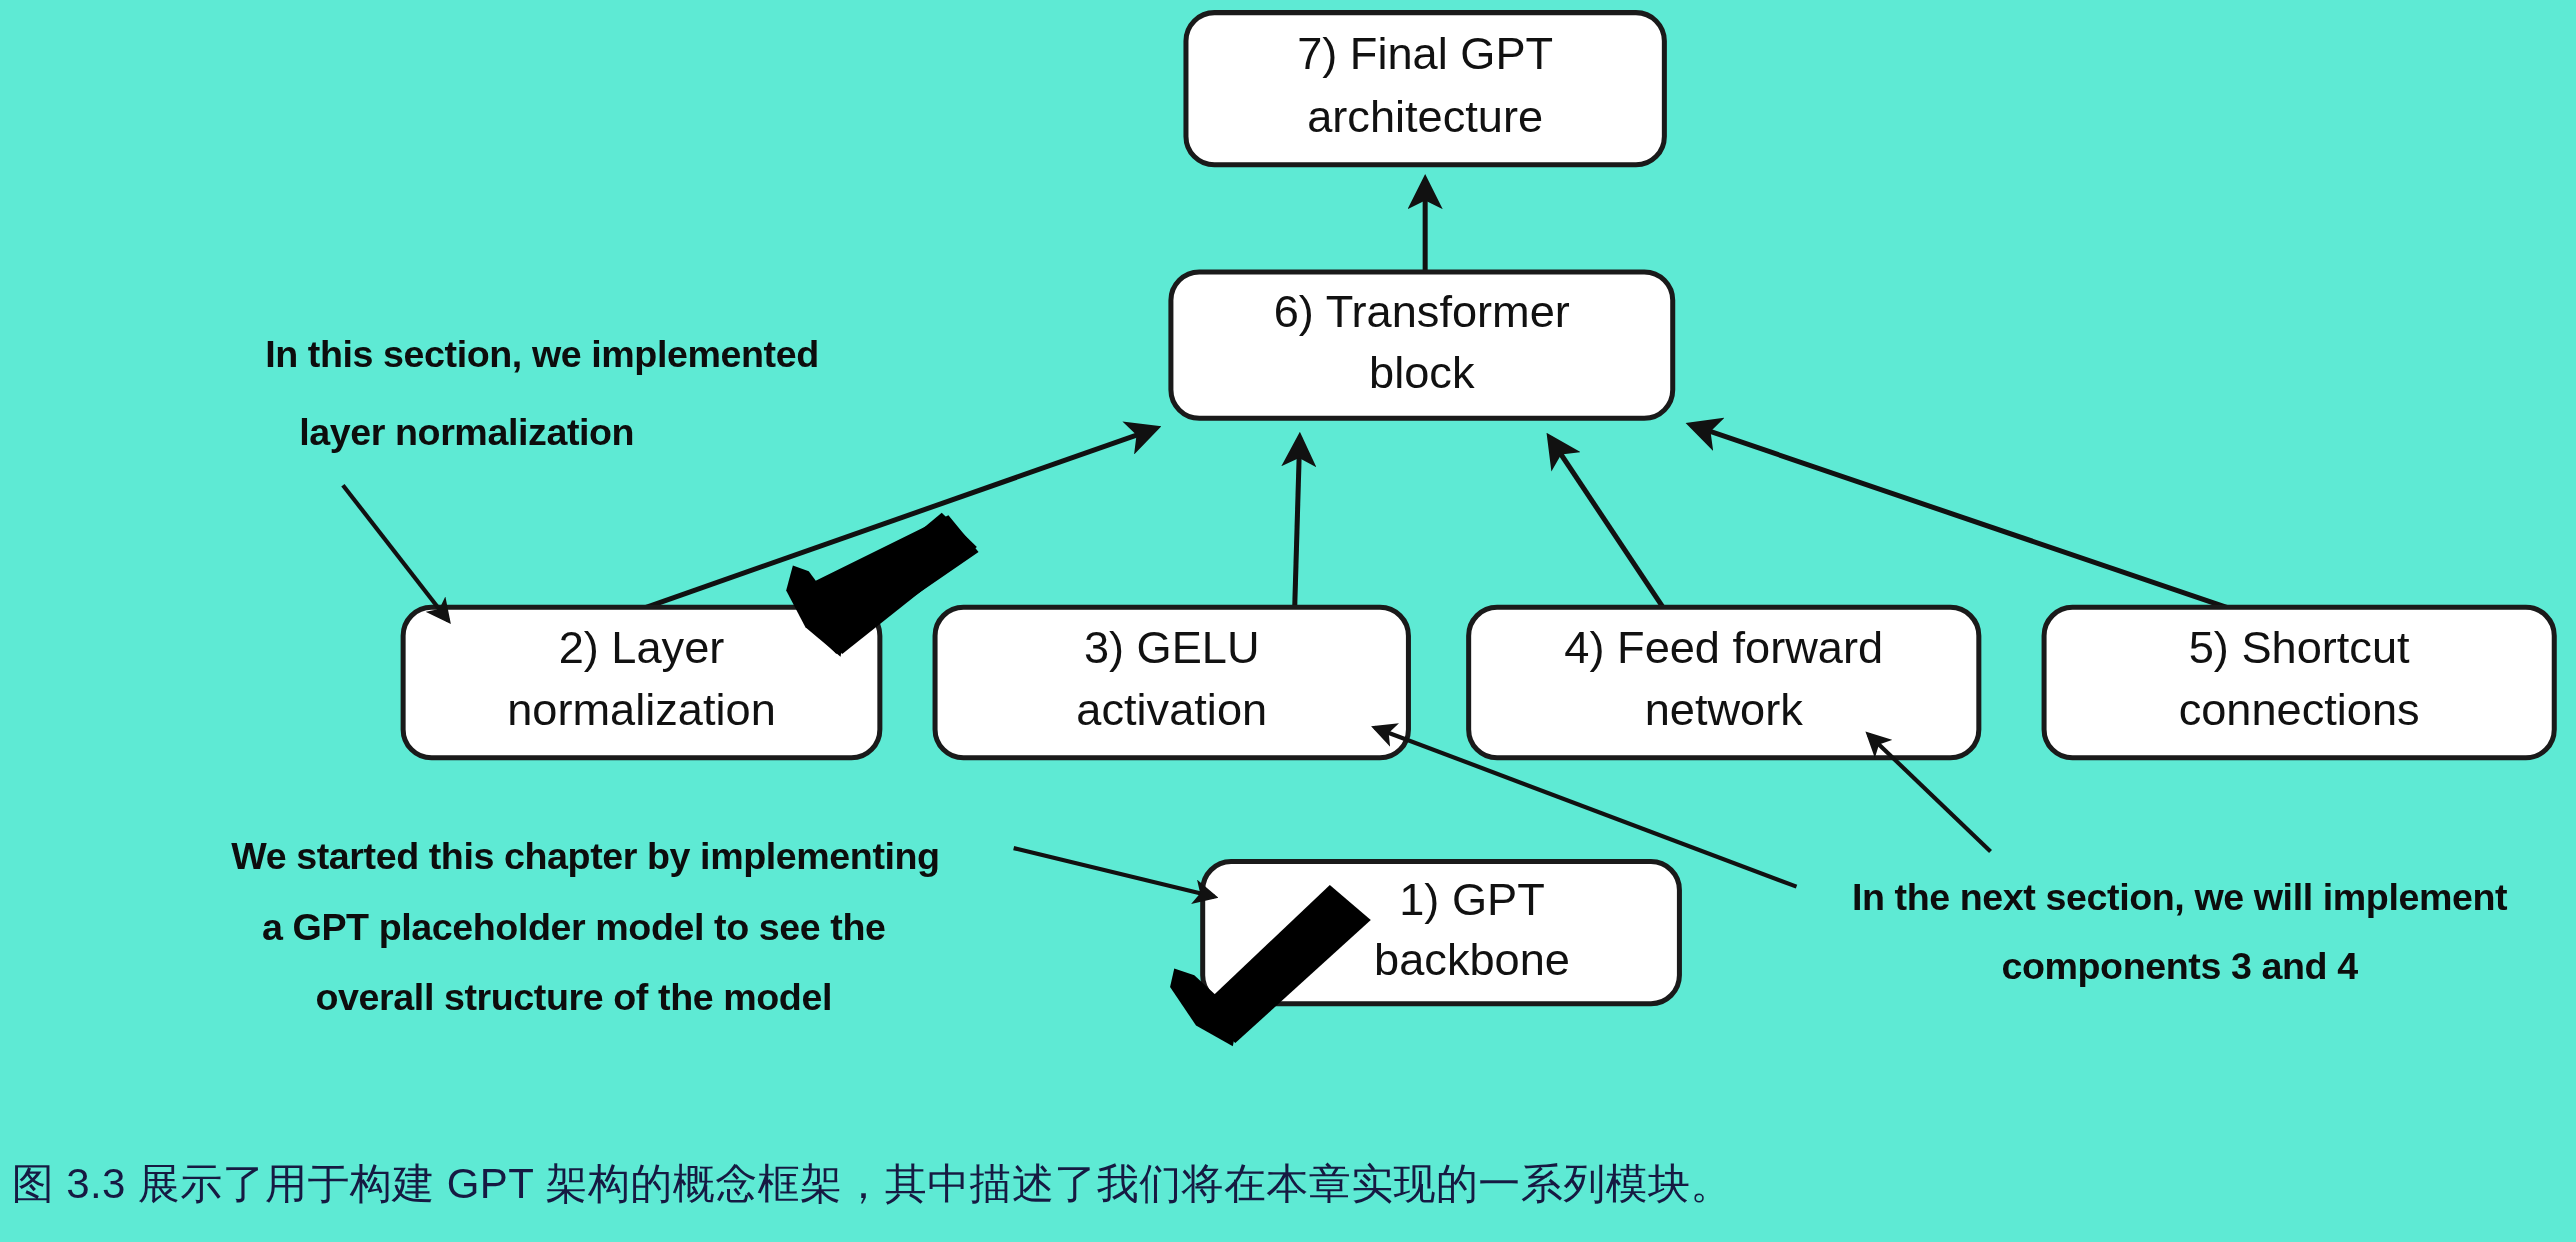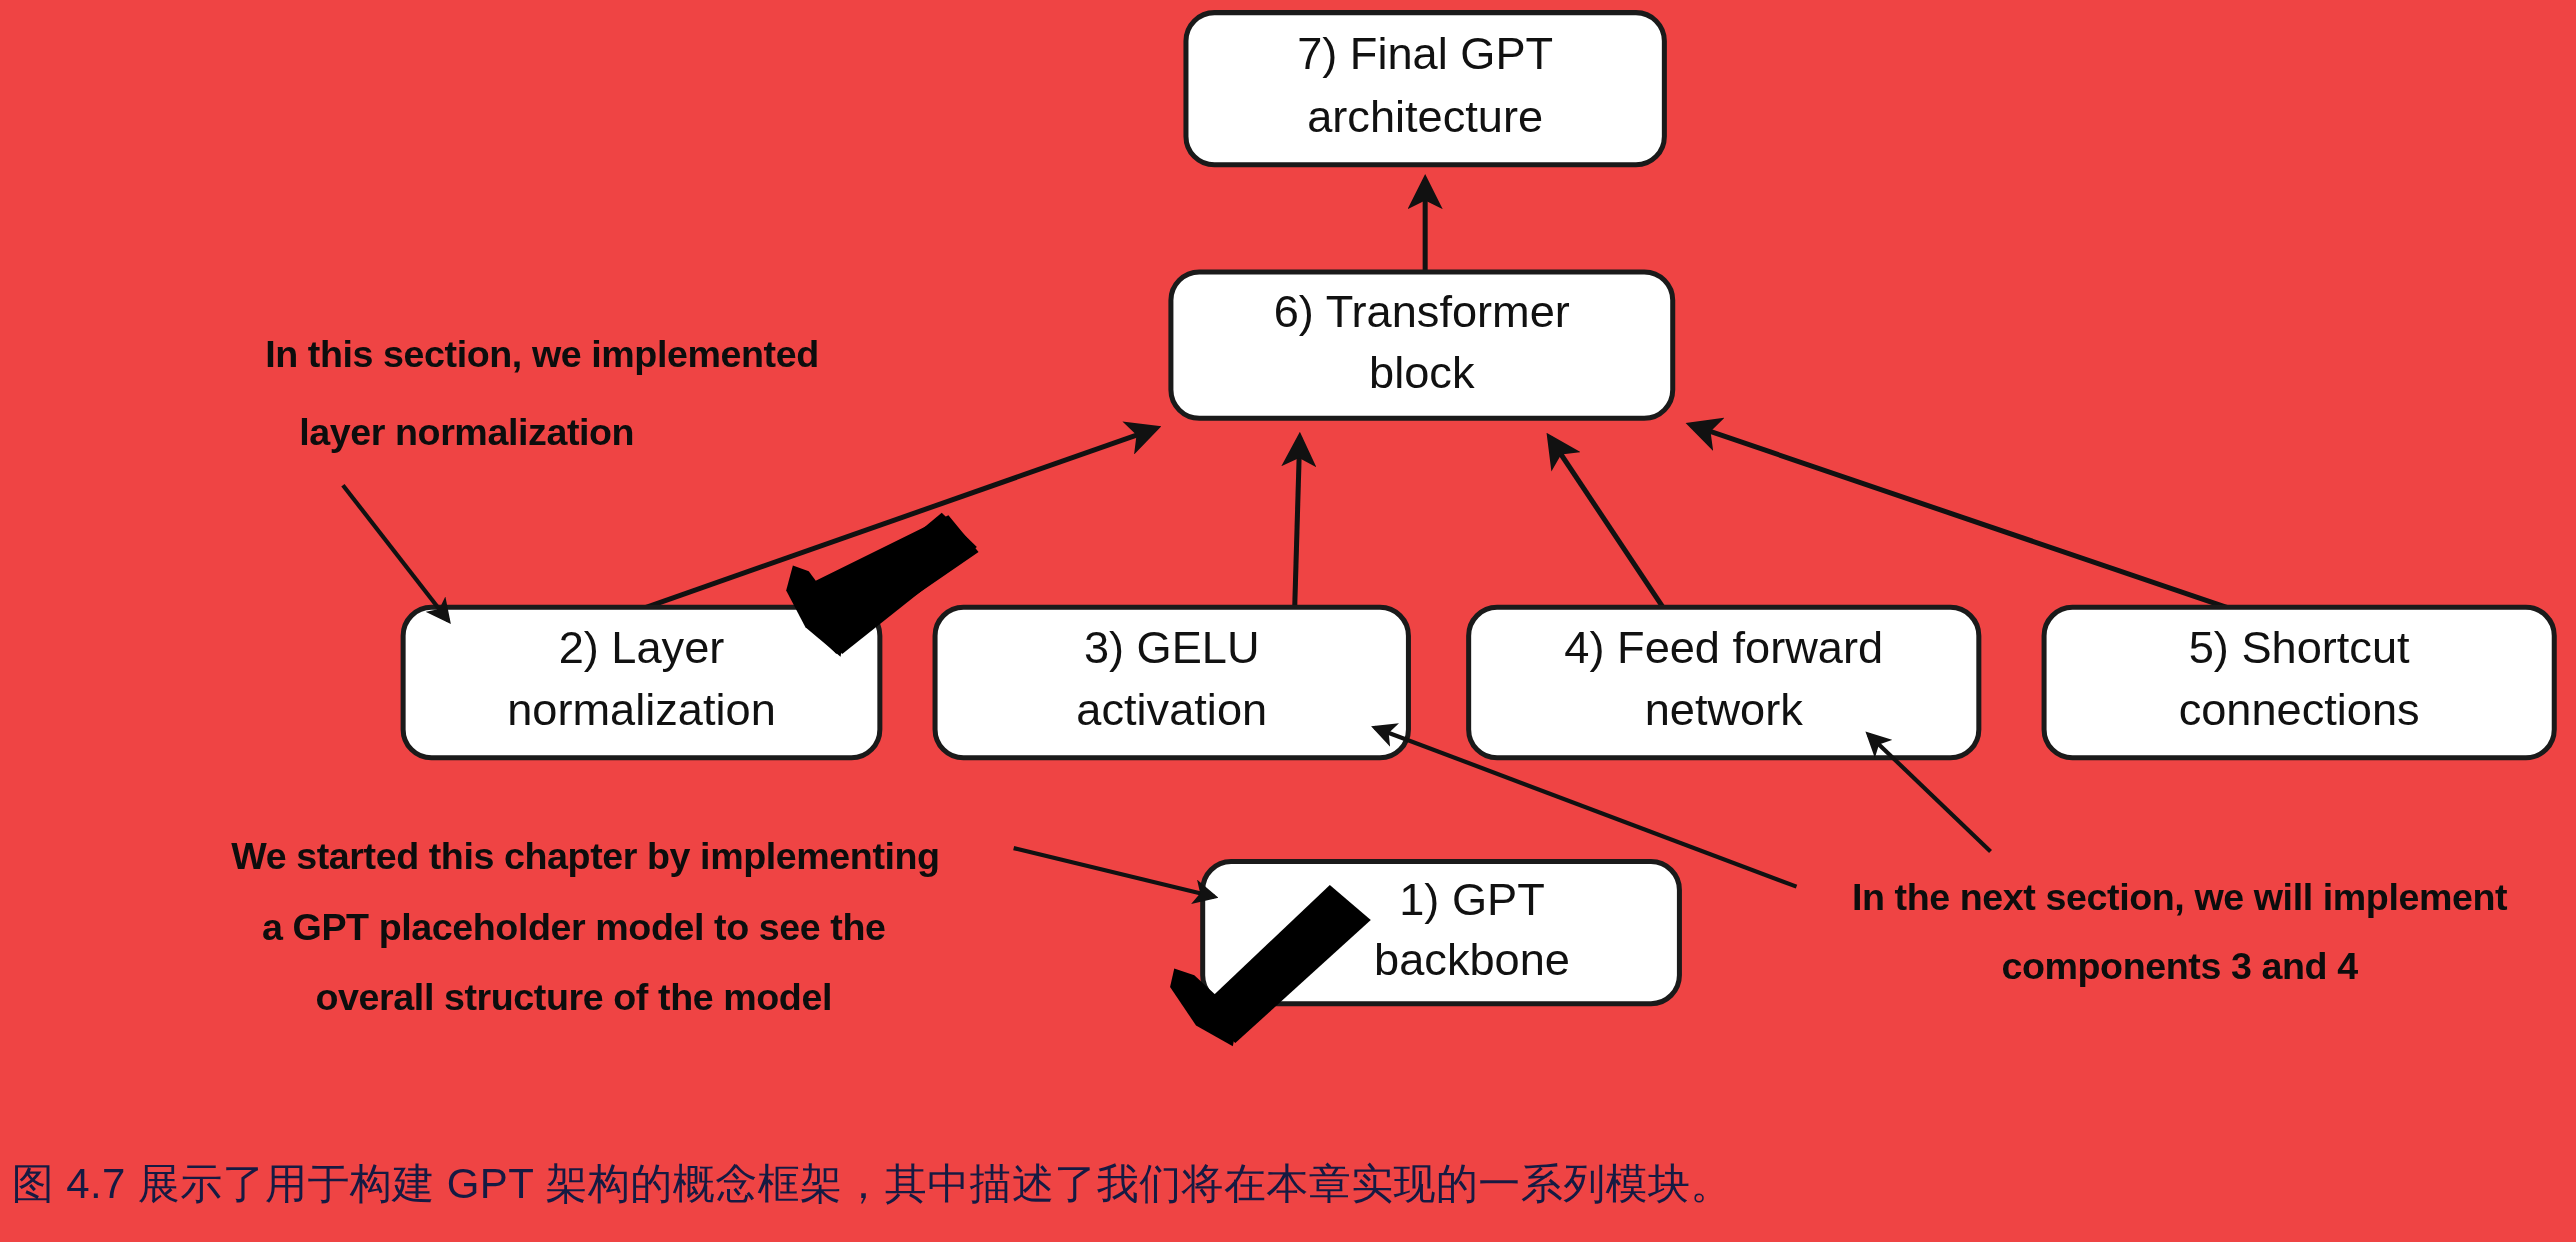--- a/index.html
+++ b/index.html
@@ -10,21 +10,21 @@
   body {
     width: 2576px;
     height: 1243px;
     font-family: "Liberation Sans", sans-serif;
     overflow: hidden;
   }
   #page {
     position: relative;
     width: 2576px;
     height: 1243px;
-    background: #ef4444;
+    background: #5eead4;
   }
   #diagram {
     position: absolute;
     left: 0;
     top: 0;
     width: 2576px;
     height: 1243px;
   }
   .box-rect {
     fill: #ffffff;
@@ -173,16 +173,16 @@
       <path class="check-mark" d="M 1126 613 L 1168 654 L 1007 782 L 969 744 Z"></path>
       <path class="check-mark" d="M 967 683 L 1012 744 L 1005 785 L 963 750 L 940 706 L 948 676 Z"></path>
     </g>
 
     <g>
       <path class="check-mark" d="M 1590 1058 L 1639 1100 L 1477 1247 L 1433 1207 Z"></path>
       <path class="check-mark" d="M 1428 1166 L 1481 1215 L 1474 1251 L 1430 1226 L 1399 1180 L 1404 1158 Z"></path>
     </g>
   </svg>
 
-  <div class="caption">图 4.7 展示了用于构建 GPT 架构的概念框架，其中描述了我们将在本章实现的一系列模块。</div>
+  <div class="caption">图 3.3 展示了用于构建 GPT 架构的概念框架，其中描述了我们将在本章实现的一系列模块。</div>
 
 </div>
 
 
 </body></html>

